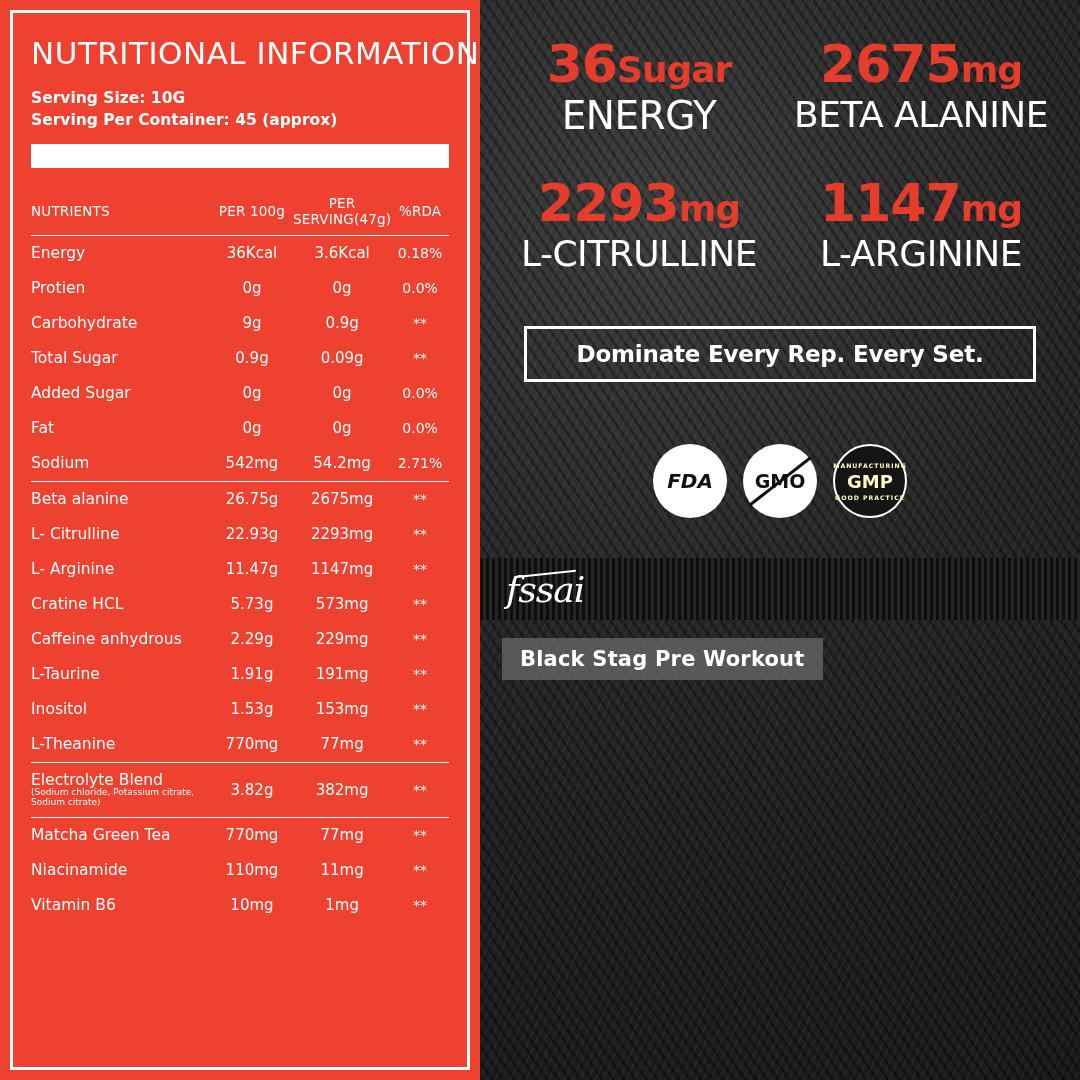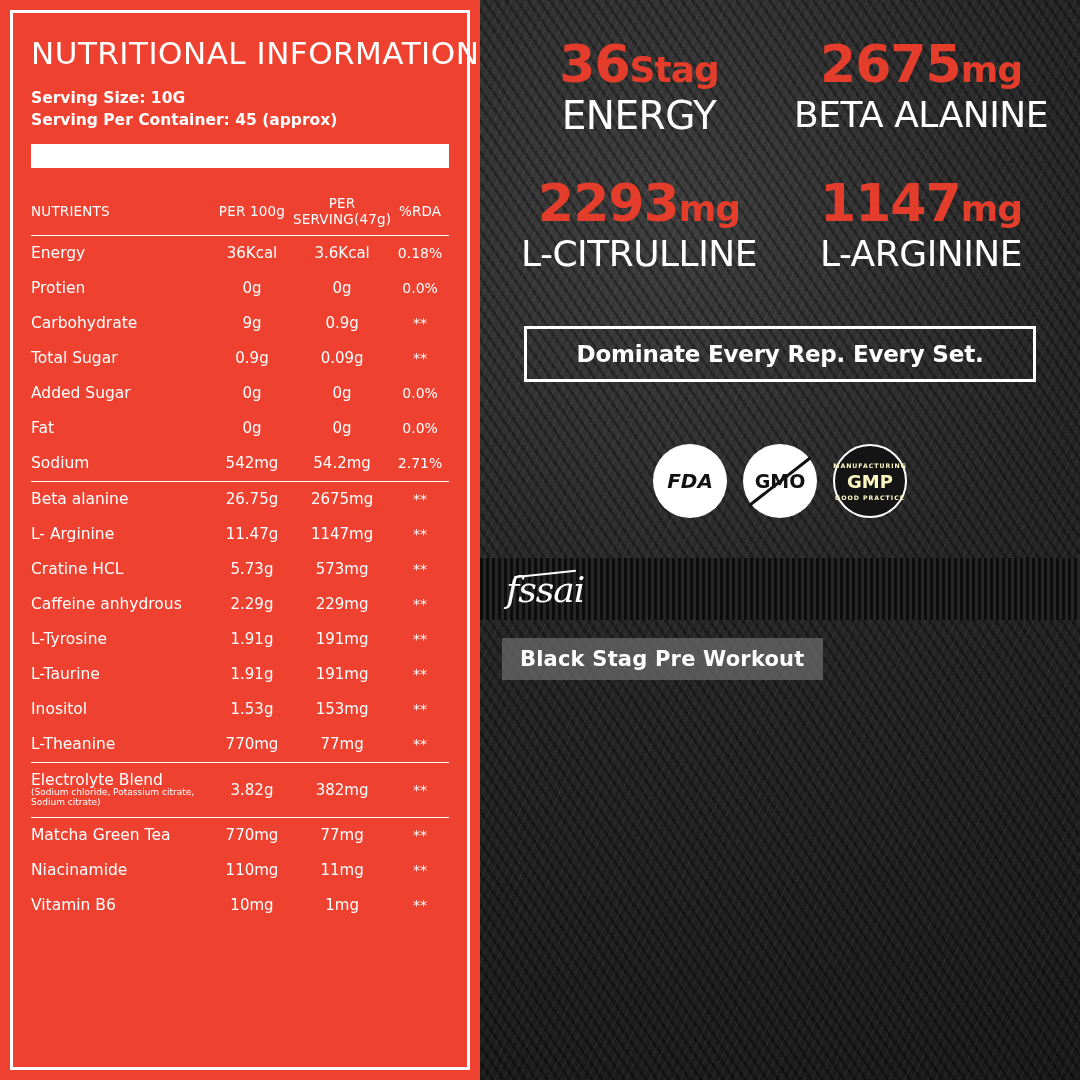--- a/index.html
+++ b/index.html
@@ -320,41 +320,41 @@
             <td class="rda">2.71%</td>
           </tr>
 
           <tr>
             <td class="left-col">Beta alanine</td>
             <td>26.75g</td>
             <td>2675mg</td>
             <td class="rda">**</td>
           </tr>
           <tr>
+            <td class="left-col">L- Citrulline</td>
+            <td>22.93g</td>
+            <td>2293mg</td>
+            <td class="rda">**</td>
+          </tr>
+          <tr>
             <td class="left-col"> L- Arginine</td>
             <td>11.47g</td>
             <td>1147mg</td>
             <td class="rda">**</td>
           </tr>
           <tr>
             <td class="left-col">Cratine HCL</td>
             <td>5.73g</td>
             <td>573mg</td>
             <td class="rda">**</td>
           </tr>
           <tr>
             <td class="left-col">Caffeine anhydrous</td>
             <td>2.29g</td>
             <td>229mg</td>
-            <td class="rda">**</td>
-          </tr>
-          <tr>
-            <td class="left-col">L-Tyrosine</td>
-            <td>1.91g</td>
-            <td>191mg</td>
             <td class="rda">**</td>
           </tr>
           <tr>
             <td class="left-col">L-Taurine</td>
             <td>1.91g</td>
             <td>191mg</td>
             <td class="rda">**</td>
           </tr>
           <tr>
             <td class="left-col">Inositol</td>
@@ -400,21 +400,21 @@
         </tbody>
       </table>
     </div>
   </div>
 
   <div class="right">
     <div class="right-content">
 
       <div class="stat-grid">
         <div class="stat">
-          <div class="stat-value"><span>36</span><span class="unit">Stag</span></div>
+          <div class="stat-value"><span>36</span><span class="unit">Sugar</span></div>
           <div class="stat-label">ENERGY</div>
         </div>
         <div class="stat">
           <div class="stat-value"><span>2675</span><span class="unit">mg</span></div>
           <div class="stat-label small">BETA ALANINE</div>
         </div>
         <div class="stat">
           <div class="stat-value"><span>2293</span><span class="unit">mg</span></div>
           <div class="stat-label small">L-CITRULLINE</div>
         </div>

